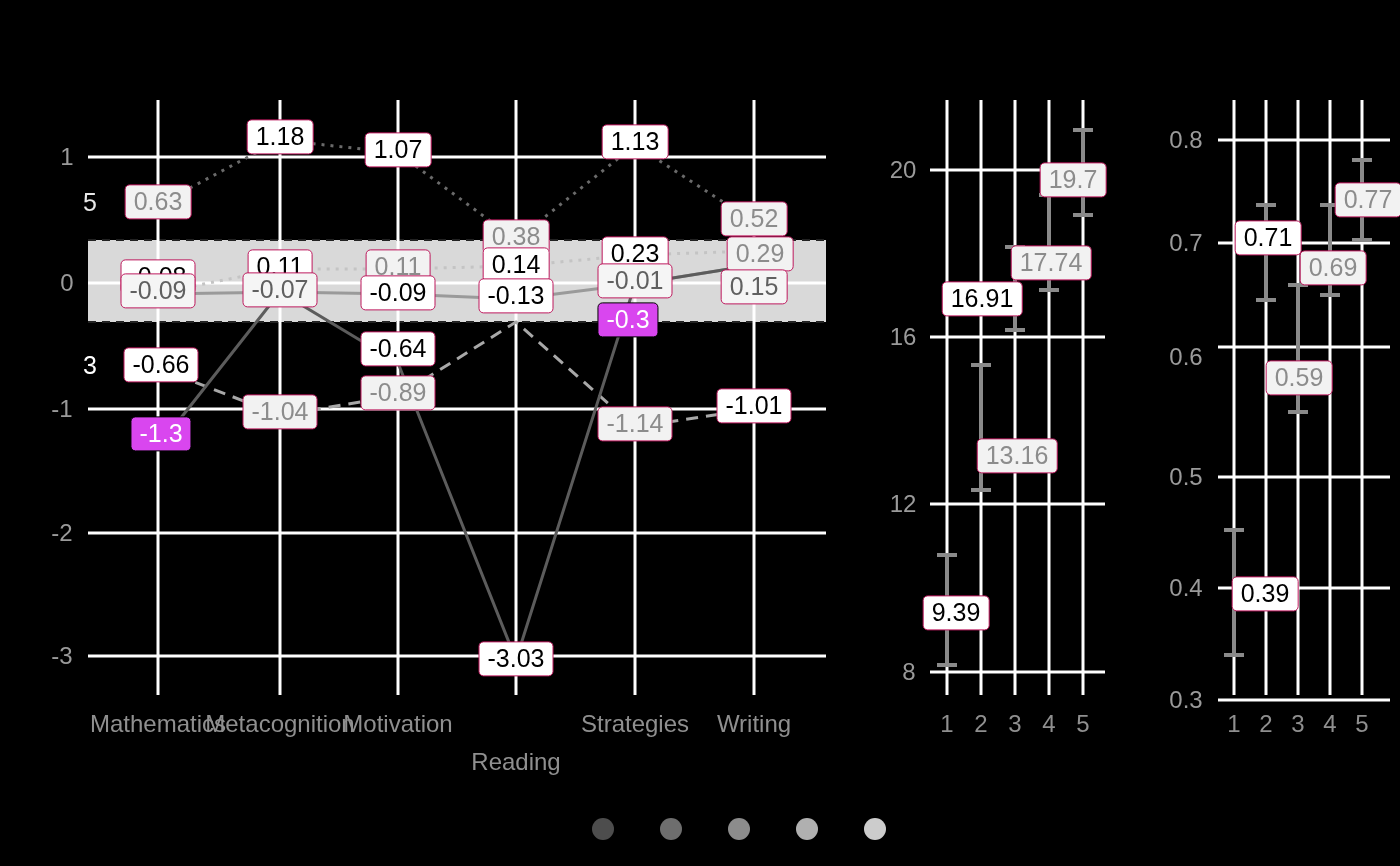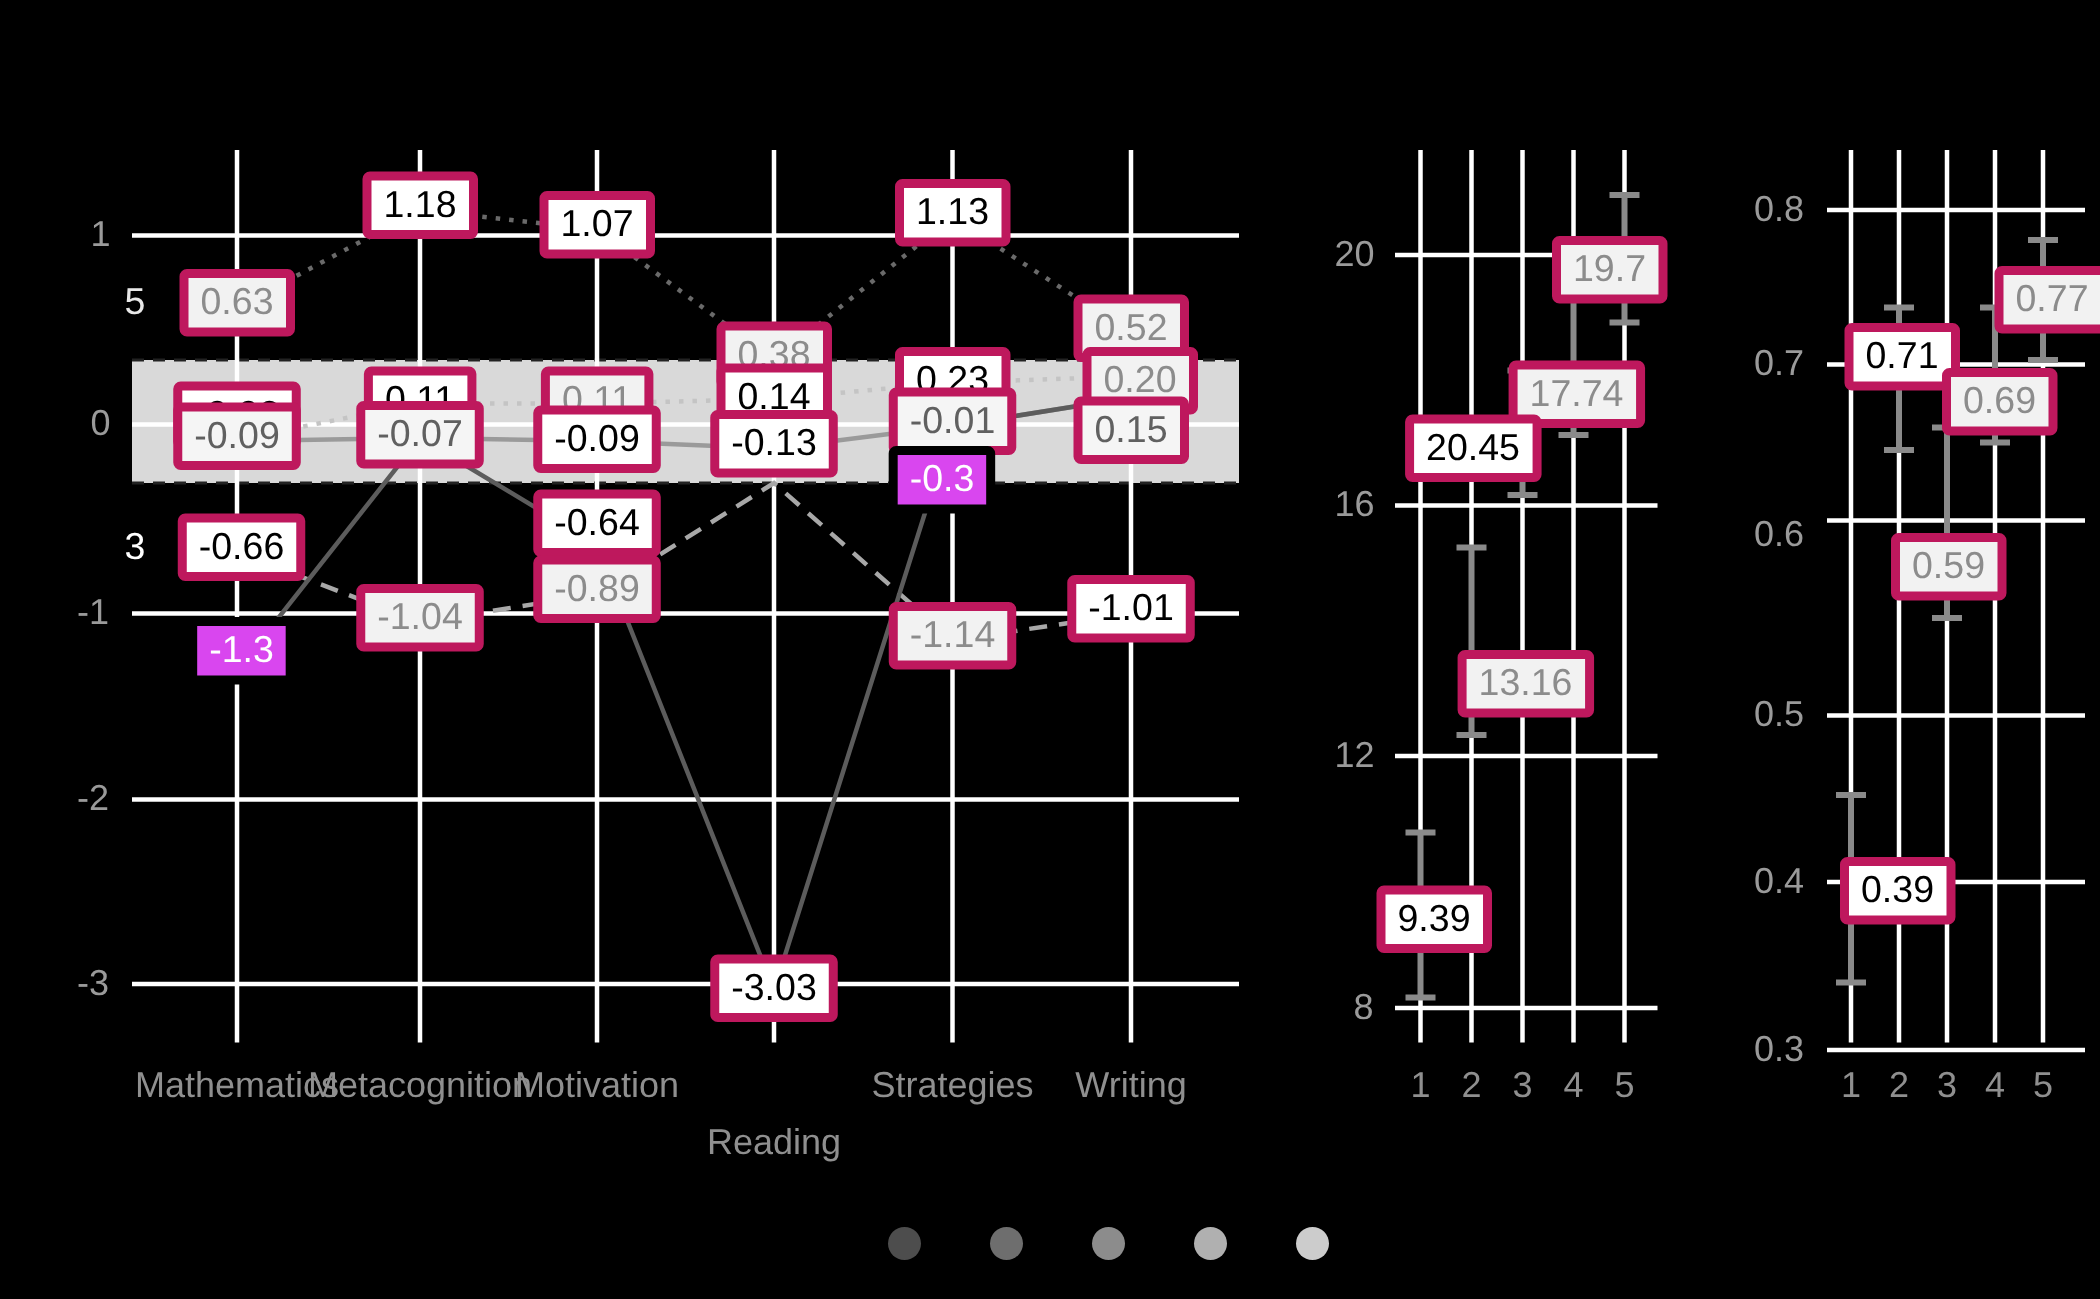--- a/index.html
+++ b/index.html
@@ -29,21 +29,21 @@
   .label-box {
     position: absolute;
     box-sizing: border-box;
     border-radius: 5px;
     padding: 3px 8px 4px 8px;
     font-size: 25px;
     line-height: 1.05;
     white-space: nowrap;
     text-align: center;
     transform: translate(-50%, -50%);
-    border: 6px solid #be185d;
+    border: 1px solid #be185d;
   }
   .lb-dark {
     background: #d946ef;
     color: #ffffff;
     border-color: #000000;
   }
   .lb-gray {
     background: #f2f2f2;
     color: #8c8c8c;
   }
@@ -197,21 +197,21 @@
   <div class="label-box lb-black-on-white" style="left:398px; top:150px;">1.07</div>
   <div class="label-box lb-gray" style="left:516px; top:237px;">0.38</div>
   <div class="label-box lb-black-on-white" style="left:635px; top:142px;">1.13</div>
   <div class="label-box lb-gray" style="left:754px; top:219px;">0.52</div>
 
   <div class="label-box lb-black-on-white" style="left:158px; top:277px;">-0.08</div>
   <div class="label-box lb-black-on-white" style="left:280px; top:267px;">0.11</div>
   <div class="label-box lb-gray" style="left:398px; top:267px;">0.11</div>
   <div class="label-box lb-black-on-white" style="left:516px; top:265px;">0.14</div>
   <div class="label-box lb-black-on-white" style="left:635px; top:254px;">0.23</div>
-  <div class="label-box lb-gray" style="left:760px; top:254px;">0.20</div>
+  <div class="label-box lb-gray" style="left:760px; top:254px;">0.29</div>
 
   <div class="label-box lb-mid" style="left:158px; top:291px;">-0.09</div>
   <div class="label-box lb-mid" style="left:280px; top:290px;">-0.07</div>
   <div class="label-box lb-black-on-white" style="left:398px; top:293px;">-0.09</div>
   <div class="label-box lb-black-on-white" style="left:516px; top:296px;">-0.13</div>
   <div class="label-box lb-mid" style="left:635px; top:281px;">-0.01</div>
   <div class="label-box lb-mid" style="left:754px; top:287px;">0.15</div>
 
   <div class="label-box lb-dark" style="left:628px; top:320px;">-0.3</div>
   <div class="label-box lb-black-on-white" style="left:161px; top:365px;">-0.66</div>
@@ -229,21 +229,21 @@
   <div class="tick-label" style="left:909px; top:672px;">8</div>
 
   <div class="axis-cat" style="left:947px;  top:724px;">1</div>
   <div class="axis-cat" style="left:981px;  top:724px;">2</div>
   <div class="axis-cat" style="left:1015px; top:724px;">3</div>
   <div class="axis-cat" style="left:1049px; top:724px;">4</div>
   <div class="axis-cat" style="left:1083px; top:724px;">5</div>
 
   <div class="label-box lb-gray" style="left:1073px; top:180px;">19.7</div>
   <div class="label-box lb-gray" style="left:1051px; top:263px;">17.74</div>
-  <div class="label-box lb-black-on-white" style="left:982px;  top:299px;">20.45</div>
+  <div class="label-box lb-black-on-white" style="left:982px;  top:299px;">16.91</div>
   <div class="label-box lb-gray" style="left:1017px; top:456px;">13.16</div>
   <div class="label-box lb-black-on-white" style="left:956px;  top:613px;">9.39</div>
 
   <div class="tick-label" style="left:1186px; top:140px;">0.8</div>
   <div class="tick-label" style="left:1186px; top:243px;">0.7</div>
   <div class="tick-label" style="left:1186px; top:357px;">0.6</div>
   <div class="tick-label" style="left:1186px; top:477px;">0.5</div>
   <div class="tick-label" style="left:1186px; top:588px;">0.4</div>
   <div class="tick-label" style="left:1186px; top:700px;">0.3</div>
 

